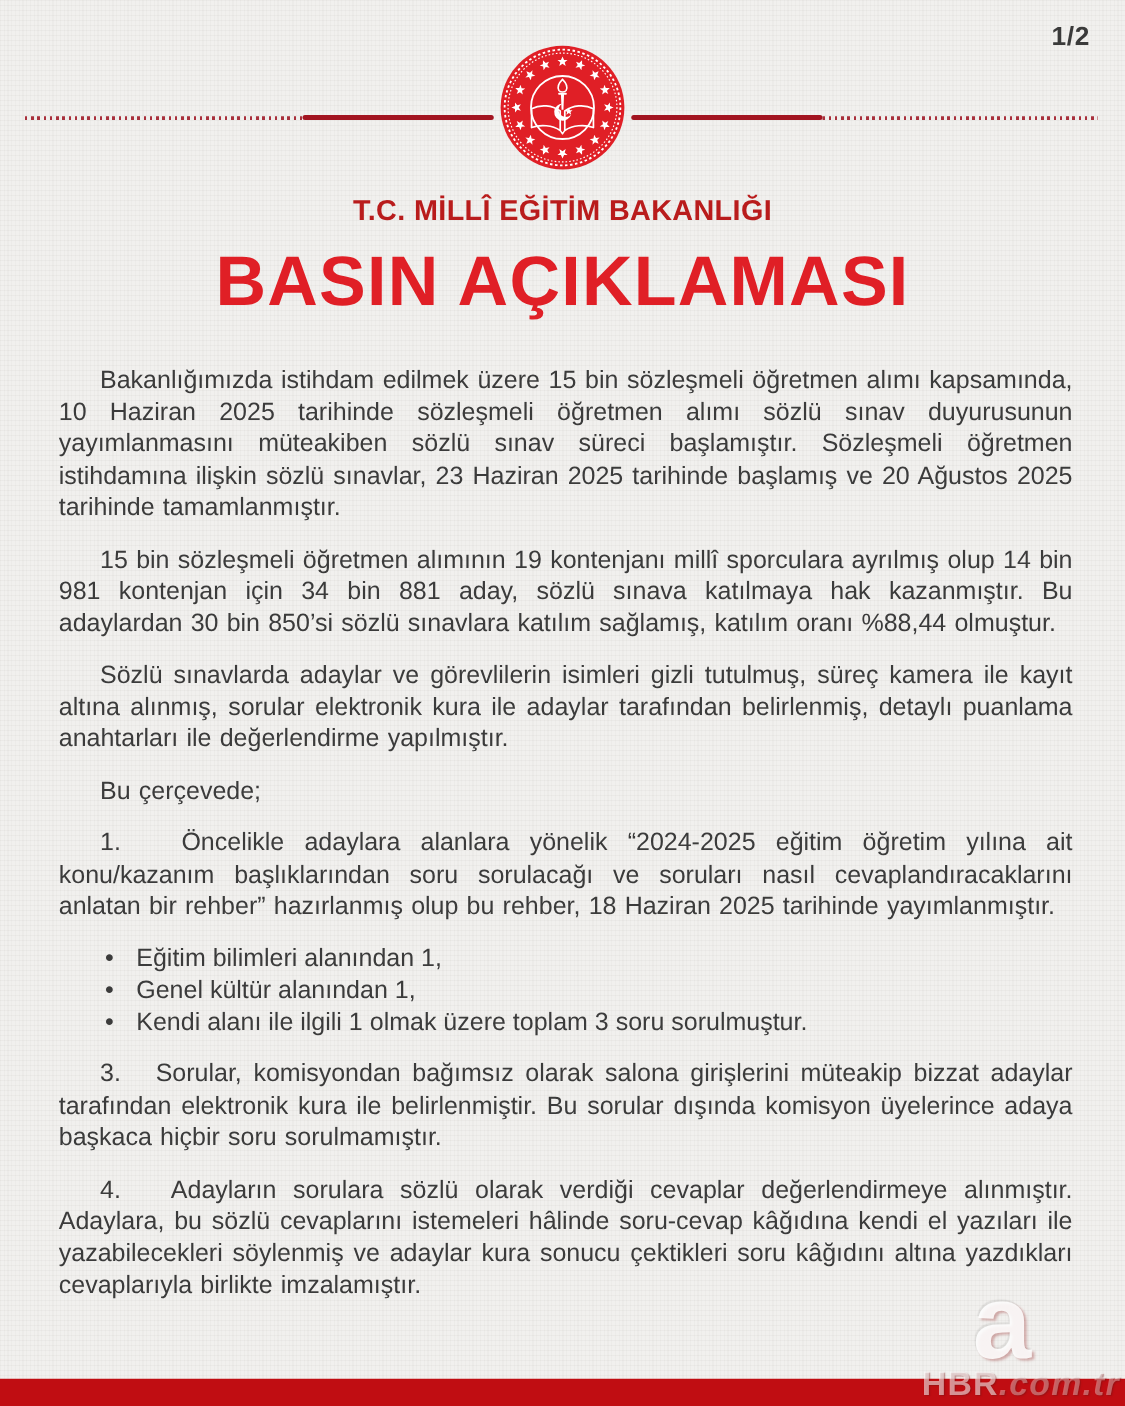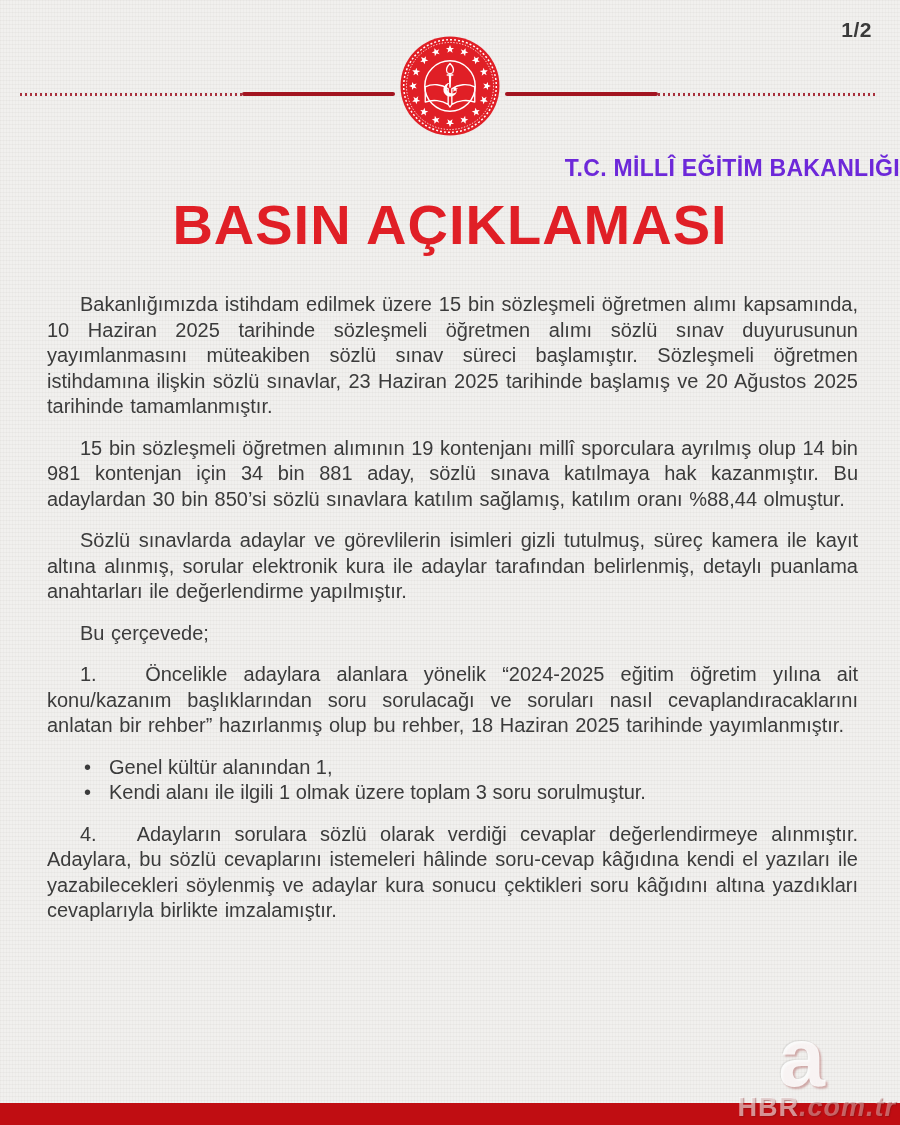--- a/index.html
+++ b/index.html
@@ -34,22 +34,22 @@
   .rule-solid.left  { left: 242px; width: 153px; }
   .rule-solid.right { left: 505px; width: 153px; }
 
   .logo {
     position: absolute; top: 31px; left: 50%; transform: translateX(-50%);
     width: 110px; height: 110px;
   }
 
   .ministry {
     position: absolute; top: 155px; left: 0; width: 100%;
-    text-align: right; font-size: 23px; font-weight: 700;
-    color: #6d28d9; letter-spacing: 0.3px;
+    text-align: center; font-size: 23px; font-weight: 700;
+    color: #b91c1c; letter-spacing: 0.3px;
   }
   .doc-title {
     position: absolute; top: 192px; left: 0; width: 100%;
     text-align: center; font-size: 56px; font-weight: 800;
     color: #e01f26; letter-spacing: 1px;
   }
 
   
   .doc-body {
     position: absolute; top: 292px; left: 47px; right: 42px;
@@ -154,23 +154,25 @@
   <div class="ministry">T.C. MİLLÎ EĞİTİM BAKANLIĞI</div>
   <h1 class="doc-title">BASIN AÇIKLAMASI</h1>
 
   <main class="doc-body">
       <p>Bakanlığımızda istihdam edilmek üzere 15 bin sözleşmeli öğretmen alımı kapsamında, 10 Haziran 2025 tarihinde sözleşmeli öğretmen alımı sözlü sınav duyurusunun yayımlanmasını müteakiben sözlü sınav süreci başlamıştır. Sözleşmeli öğretmen istihdamına ilişkin sözlü sınavlar, 23 Haziran 2025 tarihinde başlamış ve 20 Ağustos 2025 tarihinde tamamlanmıştır.</p>
       <p>15 bin sözleşmeli öğretmen alımının 19 kontenjanı millî sporculara ayrılmış olup 14 bin 981 kontenjan için 34 bin 881 aday, sözlü sınava katılmaya hak kazanmıştır. Bu adaylardan 30 bin 850’si sözlü sınavlara katılım sağlamış, katılım oranı %88,44 olmuştur.</p>
       <p>Sözlü sınavlarda adaylar ve görevlilerin isimleri gizli tutulmuş, süreç kamera ile kayıt altına alınmış, sorular elektronik kura ile adaylar tarafından belirlenmiş, detaylı puanlama anahtarları ile değerlendirme yapılmıştır.</p>
       <p class="no-justify">Bu çerçevede;</p>
       <p>1.&nbsp;&nbsp;&nbsp;Öncelikle adaylara alanlara yönelik “2024-2025 eğitim öğretim yılına ait konu/kazanım başlıklarından soru sorulacağı ve soruları nasıl cevaplandıracaklarını anlatan bir rehber” hazırlanmış olup bu rehber, 18 Haziran 2025 tarihinde yayımlanmıştır.</p>
       <ul class="bullets">
+        <li>Eğitim bilimleri alanından 1,</li>
         <li>Genel kültür alanından 1,</li>
         <li>Kendi alanı ile ilgili 1 olmak üzere toplam 3 soru sorulmuştur.</li>
       </ul>
+      <p>3.&nbsp;&nbsp;&nbsp;Sorular, komisyondan bağımsız olarak salona girişlerini müteakip bizzat adaylar tarafından elektronik kura ile belirlenmiştir. Bu sorular dışında komisyon üyelerince adaya başkaca hiçbir soru sorulmamıştır.</p>
       <p>4.&nbsp;&nbsp;&nbsp;Adayların sorulara sözlü olarak verdiği cevaplar değerlendirmeye alınmıştır. Adaylara, bu sözlü cevaplarını istemeleri hâlinde soru-cevap kâğıdına kendi el yazıları ile yazabilecekleri söylenmiş ve adaylar kura sonucu çektikleri soru kâğıdını altına yazdıkları cevaplarıyla birlikte imzalamıştır.</p>
     </main>
 
   <div class="bottom-bar"></div>
 
   <div class="watermark">
     <span class="wm-a">a</span>
     <span class="wm-brand">
       <span>HBR</span><span class="wm-suffix">.com.tr</span>
     </span>

